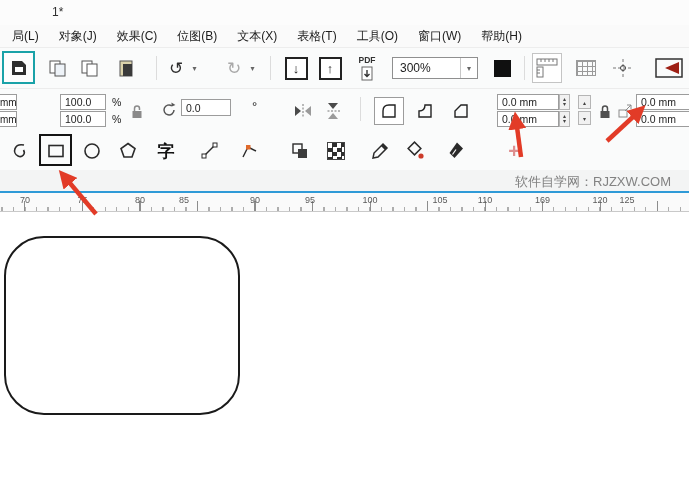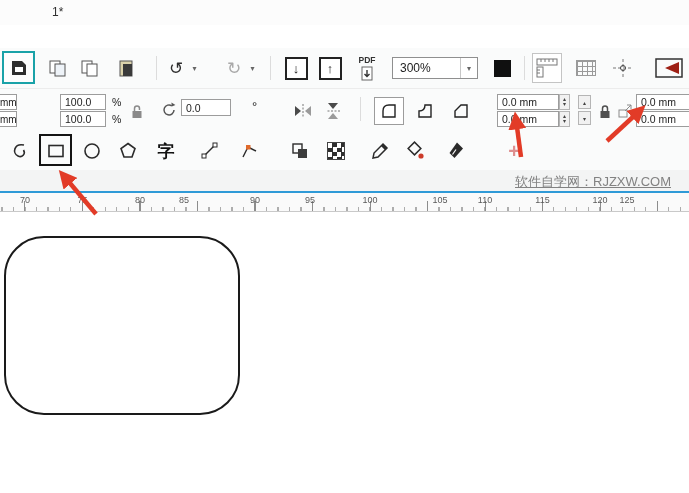--- a/index.html
+++ b/index.html
@@ -40,21 +40,21 @@
 
   .toolbox { top:132px; height:38px; background:#fafbfb; }
   .tool { position:absolute; top:3px; width:32px; height:32px; display:flex; align-items:center; justify-content:center; }
   .anno-box { position:absolute; left:39px; top:2px; width:33px; height:32px; border:2px solid #141414; pointer-events:none; z-index:5; }
   .text-tool-glyph { font-size:17px; font-weight:bold; color:#111; }
   .plus-glyph { font-size:20px; font-weight:bold; color:#de8f8f; }
   .checker-icon { width:18px; height:18px; border:1px solid #444; background:repeating-conic-gradient(#2e2e2e 0% 25%, #ffffff 0% 50%); background-size:9px 9px; }
   .grid-icon { width:20px; height:16px; border:1px solid #9a9a9a; background-image:repeating-linear-gradient(to right,#9a9a9a 0 1px,transparent 1px 5px),repeating-linear-gradient(to bottom,#9a9a9a 0 1px,transparent 1px 5px); }
 
   .wmrow { top:170px; height:23px; background:#f3f4f4; border-bottom:2px solid #2f9ad7; }
-  .watermark { position:absolute; right:18px; top:3px; font-size:13px; color:#828282;text-decoration:underline; }
+  .watermark { position:absolute; right:18px; top:3px; font-size:13px; color:#828282; }
 
   .ruler { top:193px; height:19px; background:#fafafa; border-bottom:1px solid #c9c9c9; overflow:hidden; }
   .ticks-minor { position:absolute; left:-33px; right:-60px; bottom:0; height:4px; background:repeating-linear-gradient(to right,#adadad 0 1px,transparent 1px 11.5px); }
   .ticks-major { position:absolute; left:-33px; right:-60px; bottom:0; height:10px; background:repeating-linear-gradient(to right,#8d8d8d 0 1px,transparent 1px 57.5px); }
   .tick-num { position:absolute; top:2px; transform:translateX(-50%); font-size:9px; color:#5a5a5a; }
 
   .canvas { top:212px; height:281px; background:#fff; }
   .shape { position:absolute; left:4px; top:24px; width:236px; height:179px; border:2px solid #1a1a1a; border-radius:40px; background:#fff; }
 
   .overlay { position:absolute; left:0; top:0; pointer-events:none; z-index:60; }
@@ -62,20 +62,31 @@
 </style>
 </head>
 <body>
 
 <div class="app">
 
   <div class="row titlebar">
     <span class="doc-title">1*</span>
   </div>
 
+  <div class="row menubar">
+    <span class="menu-item">局(L)</span>
+    <span class="menu-item">对象(J)</span>
+    <span class="menu-item">效果(C)</span>
+    <span class="menu-item">位图(B)</span>
+    <span class="menu-item">文本(X)</span>
+    <span class="menu-item">表格(T)</span>
+    <span class="menu-item">工具(O)</span>
+    <span class="menu-item">窗口(W)</span>
+    <span class="menu-item">帮助(H)</span>
+  </div>
 
   <div class="row toolbar">
     <div class="tbtn active-tool">
       <svg width="20" height="20">
           <path d="M3,3 h10 l4,4 v10 h-14 z" fill="#2e2e2e"></path>
           <rect x="6" y="9" width="8" height="5" fill="#fff"></rect>
         </svg>
     </div>
 
     <div class="tbtn" style="left:44px;width:28px">
@@ -353,21 +364,21 @@
     <div class="ticks-major"></div>
     <span class="tick-num" style="left:25px">70</span>
     <span class="tick-num" style="left:82.5px">75</span>
     <span class="tick-num" style="left:140px">80</span>
     <span class="tick-num" style="left:184px">85</span>
     <span class="tick-num" style="left:255px">90</span>
     <span class="tick-num" style="left:310px">95</span>
     <span class="tick-num" style="left:370px">100</span>
     <span class="tick-num" style="left:440px">105</span>
     <span class="tick-num" style="left:485px">110</span>
-    <span class="tick-num" style="left:542.5px">115</span>
+    <span class="tick-num" style="left:542.5px">169</span>
     <span class="tick-num" style="left:600px">120</span>
     <span class="tick-num" style="left:627px">125</span>
 
   </div>
 
   <div class="row canvas">
     <div class="shape"></div>
   </div>
 
   <svg class="overlay" width="689" height="493" viewBox="0 0 689 493">

